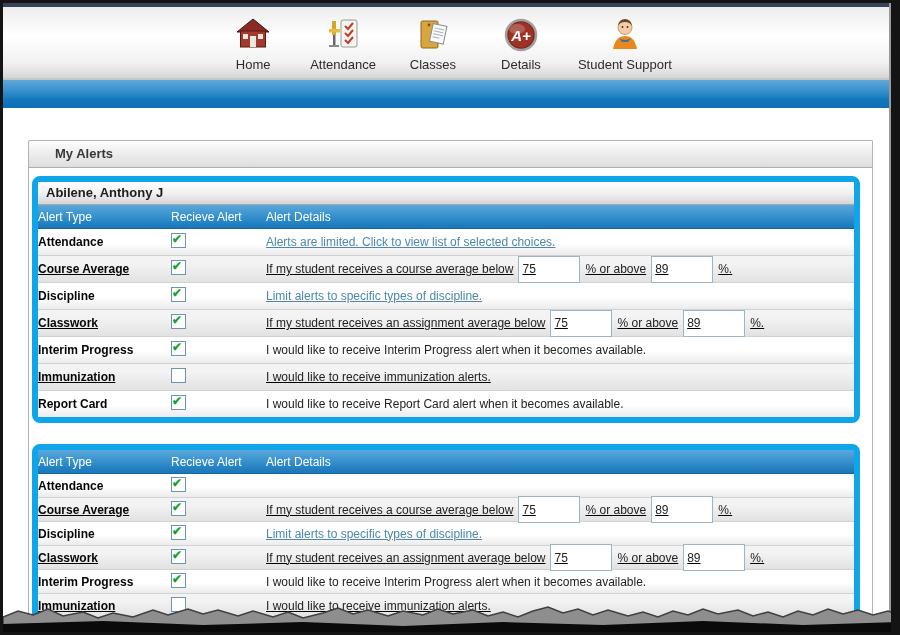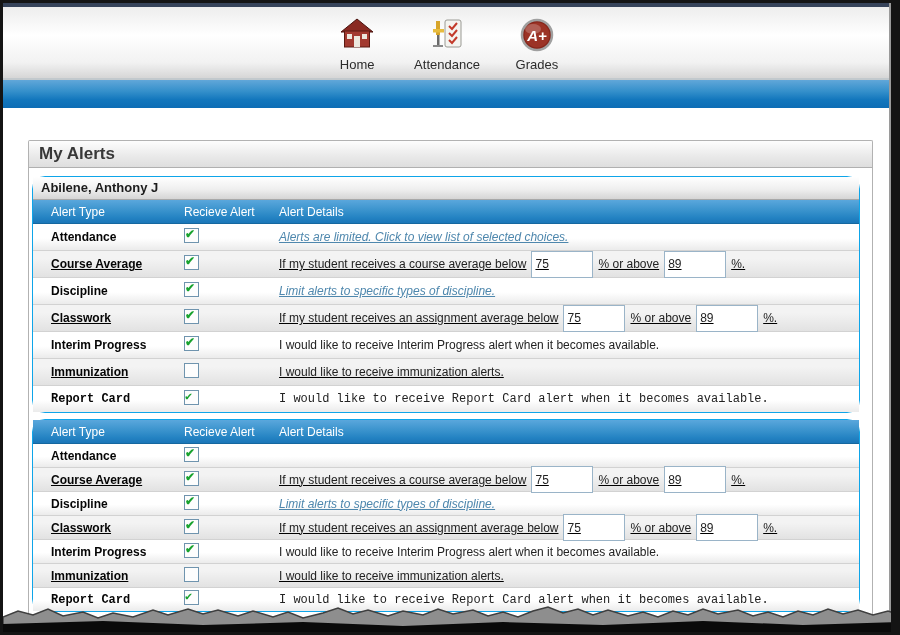--- a/index.html
+++ b/index.html
@@ -24,50 +24,50 @@
     height:30px;border-top:2px solid #c2c9cd;box-sizing:border-box;
     background:linear-gradient(180deg,#61a7d9 0%,#3590cb 40%,#1377bd 70%,#0d6db5 100%);
   }
   .spacer{height:32px;background:#fff;}
   
   .panel{
     margin-left:25px;width:845px;box-sizing:border-box;height:495px;
     border:1px solid #b2b2b2;border-bottom:none;background:#fff;border-radius:2px 2px 0 0;
   }
   .panel-header{
-    height:26px;line-height:26px;padding-left:10px;
+    height:26px;line-height:26px;padding-left:26px;
     background:linear-gradient(180deg,#fdfdfd,#e9e9e9 60%,#dedede);
     border-bottom:1px solid #b0b0b0;
-    font-size:17px;font-weight:bold;color:#383838;border-radius:2px 2px 0 0;
+    font-size:13px;font-weight:bold;color:#383838;border-radius:2px 2px 0 0;
   }
   .panel-body{padding:8px 12px 0 3px;}
   
-  .student-section{border:1px solid #0ea5e9;margin-bottom:6px;background:#fff;border-radius:13px;}
+  .student-section{border:6px solid #0ea5e9;margin-bottom:21px;background:#fff;border-radius:8px;}
   .student-header{
     height:22px;line-height:22px;padding-left:8px;
     background:linear-gradient(180deg,#ffffff,#efefef 55%,#d5d5d5);
     border-bottom:1px solid #a8a8a8;
     font-size:13px;font-weight:bold;color:#1c1c1c;
   }
   .trow{display:grid;grid-template-columns:133px 95px 1fr;align-items:center;}
   .trow.thead{
     height:23px;
     background:linear-gradient(180deg,#5aa7dc 0%,#3a93cd 45%,#2382c2 78%,#1b76b8 100%);
     border-bottom:1px solid #15679f;
   }
   .trow.thead .cell{color:#ffffff;font-size:12px;font-weight:normal;}
   .trow.data{height:26px;border-bottom:1px solid #d2d2d2;}
-  .trow.data:last-child{border-bottom:none;font-family:Liberation Mono, monospace;}
+  .trow.data:last-child{border-bottom:none;}
   .trow.data.odd{background:linear-gradient(180deg,#ffffff 55%,#ebebeb 100%);}
   .trow.data.even{background:linear-gradient(180deg,#f3f3f3 30%,#e2e2e2 100%);text-decoration:underline;}
   .student-section.compact .trow.data{height:23px;}
-  .cell{padding-left:18px;font-size:12px;color:#222;}
+  .cell{padding-left:0;font-size:12px;color:#222;}
   .c-type{font-weight:bold;color:#050505;}
   .c-detail{display:flex;align-items:center;gap:5px;flex-wrap:nowrap;white-space:nowrap;overflow:hidden;}
-  .detail-link{color:#4e87ad;text-decoration:underline;font-size:12px;cursor:pointer;font-style:italic;}
+  .detail-link{color:#4e87ad;text-decoration:underline;font-size:12px;cursor:pointer;}
   .pct{
     width:62px;height:27px;box-sizing:border-box;border:1px solid #9ab4c8;
     font-family:"Liberation Sans",sans-serif;font-size:12px;color:#222;padding:0 3px;background:#fff;
   }
   .cb{
     width:13px;height:13px;display:inline-block;position:relative;
     background:#fdfdfd;border:1px solid #6f94ae;box-sizing:content-box;cursor:pointer;
   }
   .cb.checked::after{
     content:'\2714';position:absolute;left:0px;top:-2px;
@@ -102,31 +102,53 @@
         <path d="M21 17 l3 3 l5 -6" stroke="#c23a2a" fill="none" stroke-width="2"></path>
         <path d="M21 24 l3 3 l5 -6" stroke="#c23a2a" fill="none" stroke-width="2"></path>
         <rect x="8" y="5" width="4" height="14" fill="#d7a52a"></rect>
         <rect x="5" y="13" width="11" height="3.5" fill="#e7bc3e"></rect>
         <rect x="9" y="19" width="2.5" height="11" fill="#6a6a6a"></rect>
         <rect x="5" y="29" width="10" height="2" fill="#8a8a8a"></rect>
       </svg>
       <span class="lbl">Attendance</span>
     </div>
 
+    <div class="nav-item">
+      <svg class="icn" viewBox="0 0 38 38">
+        <rect x="7" y="5" width="17" height="27" rx="1.5" fill="#d9a53f" stroke="#8f6a1c"></rect>
+        <circle cx="15" cy="9" r="1.4" fill="#7a5513"></circle>
+        <g transform="rotate(12 25 19)">
+          <rect x="17" y="9" width="14" height="18" fill="#fafafa" stroke="#8a8a8a"></rect>
+          <path d="M19 13 h10 M19 16 h10 M19 19 h10 M19 22 h7" stroke="#9fb3c4" stroke-width="1" fill="none"></path>
+        </g>
+      </svg>
+      <span class="lbl">Classes</span>
+    </div>
 
     <div class="nav-item">
       <svg class="icn" viewBox="0 0 38 38">
         <circle cx="19" cy="19" r="15" fill="#87271c" stroke="#a0a0a0" stroke-width="2.5"></circle>
         <circle cx="19" cy="19" r="12.5" fill="#9c3326"></circle>
         <ellipse cx="15" cy="13" rx="8" ry="5" fill="rgba(255,255,255,0.22)"></ellipse>
         <text x="19" y="25" font-size="15" font-style="italic" font-weight="bold" fill="#ffffff" text-anchor="middle" font-family="Liberation Sans, sans-serif">A+</text>
       </svg>
-      <span class="lbl">Grades</span>
-    </div>
-
+      <span class="lbl">Details</span>
+    </div>
+
+    <div class="nav-item">
+      <svg class="icn" viewBox="0 0 38 38">
+        <path d="M7 33 q2.5 -13 12 -13 q9.5 0 12 13 z" fill="#e8891d"></path>
+        <path d="M13 22 q6 4 12 0 l-3 4 h-6 z" fill="#3a6ea8"></path>
+        <circle cx="19" cy="11.5" r="7" fill="#f2cda8" stroke="#c49a6a"></circle>
+        <path d="M12 10 a7 7 0 0 1 14 0 q-2 -4 -7 -4 q-5 0 -7 4 z" fill="#6d4520"></path>
+        <circle cx="16.5" cy="11" r="0.9" fill="#333"></circle>
+        <circle cx="21.5" cy="11" r="0.9" fill="#333"></circle>
+      </svg>
+      <span class="lbl">Student Support</span>
+    </div>
 
 
   </div>
 
   <div class="bluebar"></div>
   <div class="spacer"></div>
 
   <div class="panel">
     <div class="panel-header">My Alerts</div>
     <div class="panel-body">

